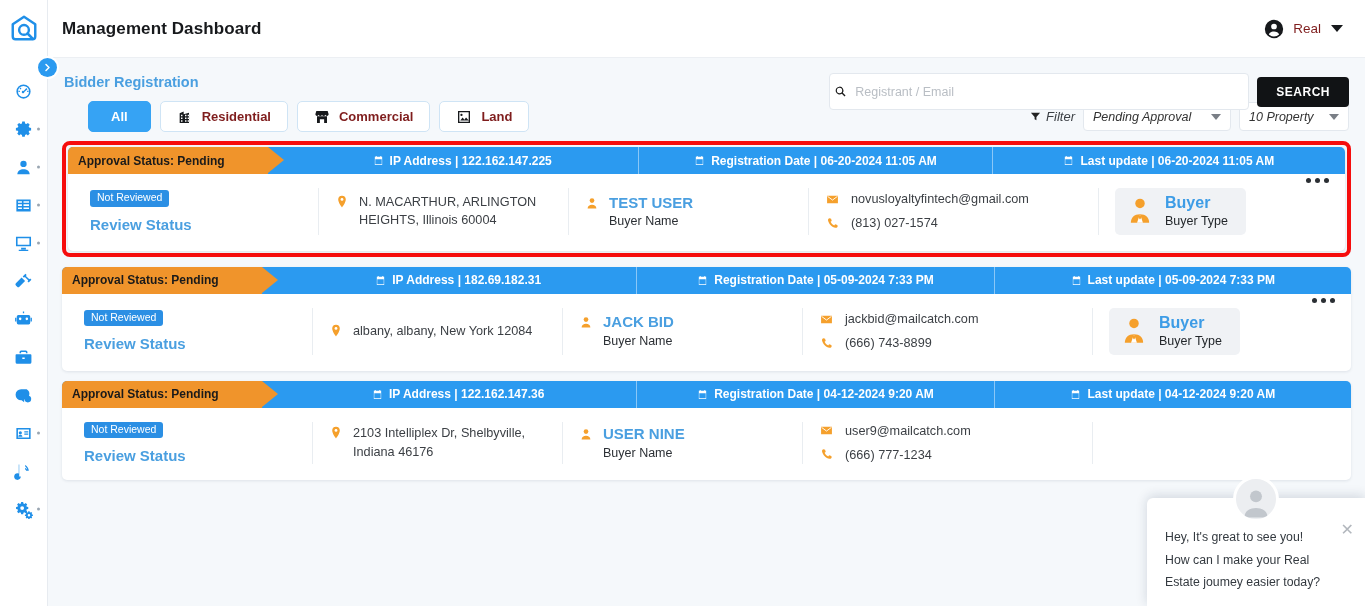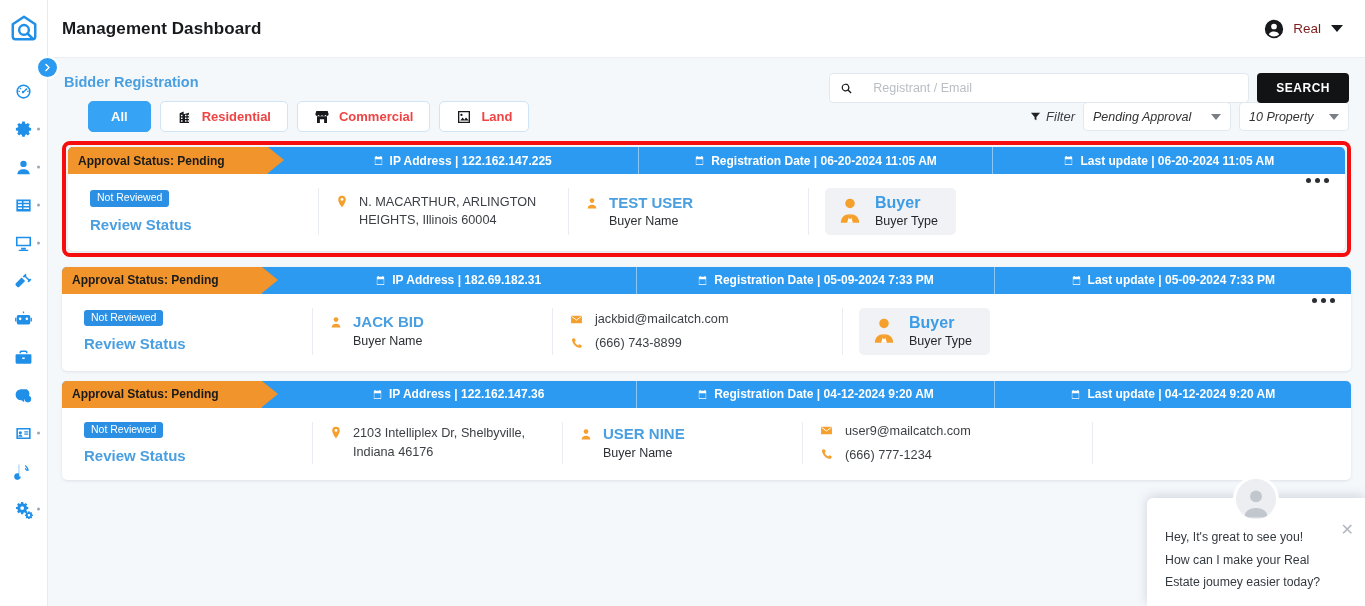--- a/index.html
+++ b/index.html
@@ -61,23 +61,23 @@
   }
 
   .crumb-row { display: flex; align-items: center; padding: 16px 2px 0 2px; }
   .crumb { font-size: 14.5px; font-weight: bold; color: #4a9fe0; }
 
   .search-wrap {
     position: absolute; right: 16px; top: 15px;
     display: flex; align-items: center; gap: 0;
   }
   .search-box {
-    width: 420px; height: 30px; background: #fff;
+    width: 420px; height: 37px; background: #fff;
     border: 1px solid #e3e8ee; border-radius: 4px;
-    display: flex; align-items: center; padding: 0 10px; gap: 20px;
+    display: flex; align-items: center; padding: 0 4px; gap: 8px;
   }
   .search-box svg { width: 13px; height: 13px; fill: #1b1b1b; flex: 0 0 13px; }
   .search-box input {
     border: none; outline: none; font-size: 12.5px; color: #666;
     background: transparent; width: 100%; font-family: "Liberation Sans", sans-serif;
   }
   .search-box input::placeholder { color: #b9bec4; }
   .search-btn {
     margin-left: 8px; height: 30px; padding: 0 19px;
     background: #111315; color: #fff; border: none; border-radius: 4px;
@@ -87,21 +87,21 @@
 
   .tabrow {
     display: flex; align-items: center; justify-content: space-between;
     padding: 11px 2px 0 2px;
   }
   .tabs { display: flex; align-items: center; gap: 9px; padding-left: 24px; }
   .tab {
     height: 31px; border-radius: 5px; background: #fff;
     border: 1px solid #cfe4f5; display: flex; align-items: center;
     gap: 9px; padding: 0 16px; cursor: pointer;
-    font-size: 13px; font-weight: bold; color: #ef4444;
+    font-size: 13px; font-weight: bold; color: #7f1d1d;
   }
   .tab.active { background: #36a3f4; border-color: #36a3f4; color: #fff; padding: 0 22px; }
   .tab svg { width: 16px; height: 16px; fill: #17191c; display: block; }
 
   .filters { display: flex; align-items: center; gap: 8px; font-style: italic; }
   .filter-label { display: flex; align-items: center; gap: 5px; font-size: 13px; color: #3c4045; }
   .filter-label svg { width: 11px; height: 11px; fill: #222; }
   .select {
     height: 29px; min-width: 148px; background: #fff;
     border: 1px solid #e3e8ee; border-radius: 4px;
@@ -435,20 +435,35 @@
                   <svg viewBox="0 0 24 24">
                       <circle cx="12" cy="7" r="4" fill="#f5a02c"></circle>
                       <path d="M4.5 20.5c0-4 3.4-6.2 7.5-6.2s7.5 2.2 7.5 6.2z" fill="#f5a02c"></path>
                     </svg>
                   <div>
                     <div class="name-main">TEST USER</div>
                     <div class="name-sub">Buyer Name</div>
                   </div>
                 </div>
               </div>
+              <div class="bcol col-contact">
+                <div class="contact-row">
+                  <svg viewBox="0 0 24 24">
+                      <path d="M2 5h20v14H2z" fill="#f5a02c"></path>
+                      <path d="M2.8 6.2 12 13l9.2-6.8" fill="none" stroke="#fff" stroke-width="1.7"></path>
+                    </svg>
+                  <span class="contact-text">novusloyaltyfintech@gmail.com</span>
+                </div>
+                <div class="contact-row">
+                  <svg viewBox="0 0 24 24">
+                      <path d="M6.6 2.5 9.4 3l1.2 4.2-2.2 1.6a12 12 0 0 0 6.8 6.8l1.6-2.2 4.2 1.2.5 2.8c-.4 1.7-2.1 2.6-3.9 2.3C11 18.9 5.1 13 3.8 6.4 3.5 4.6 4.4 2.9 6.6 2.5z" fill="#f5a02c"></path>
+                    </svg>
+                  <span class="contact-text">(813) 027-1574</span>
+                </div>
+              </div>
               <div class="bcol col-type">
                 <div class="type-box">
                   <svg viewBox="0 0 24 26">
                       <circle cx="12" cy="6" r="4.4" fill="#f5a02c"></circle>
                       <path d="M3.5 24c0-4.8 3.2-8 8.5-8s8.5 3.2 8.5 8z" fill="#f5a02c"></path>
                       <path d="M12 15.6 9.3 24h5.4z" fill="#fff"></path>
                       <path d="M12 15.6 10.6 19 12 21l1.4-2z" fill="#f5a02c"></path>
                     </svg>
                   <div>
                     <div class="type-main">Buyer</div>
@@ -485,20 +500,29 @@
             </div>
             <div class="card-body">
               <div class="kebab">
                   <i></i>
                   <i></i>
                   <i></i>
                 </div>
               <div class="bcol col-status">
                 <span class="badge">Not Reviewed</span>
                 <span class="review-status">Review Status</span>
+              </div>
+              <div class="bcol col-addr">
+                <div class="icon-line">
+                  <svg viewBox="0 0 24 24">
+                      <path d="M12 2a6.5 6.5 0 0 0-6.5 6.5C5.5 14 12 22 12 22s6.5-8 6.5-13.5A6.5 6.5 0 0 0 12 2z" fill="#f5a02c"></path>
+                      <circle cx="12" cy="8.5" r="2.4" fill="#fff"></circle>
+                    </svg>
+                  <span class="addr-text">albany, albany, New York 12084</span>
+                </div>
               </div>
               <div class="bcol col-name">
                 <div class="icon-line">
                   <svg viewBox="0 0 24 24">
                       <circle cx="12" cy="7" r="4" fill="#f5a02c"></circle>
                       <path d="M4.5 20.5c0-4 3.4-6.2 7.5-6.2s7.5 2.2 7.5 6.2z" fill="#f5a02c"></path>
                     </svg>
                   <div>
                     <div class="name-main">JACK BID</div>
                     <div class="name-sub">Buyer Name</div>

